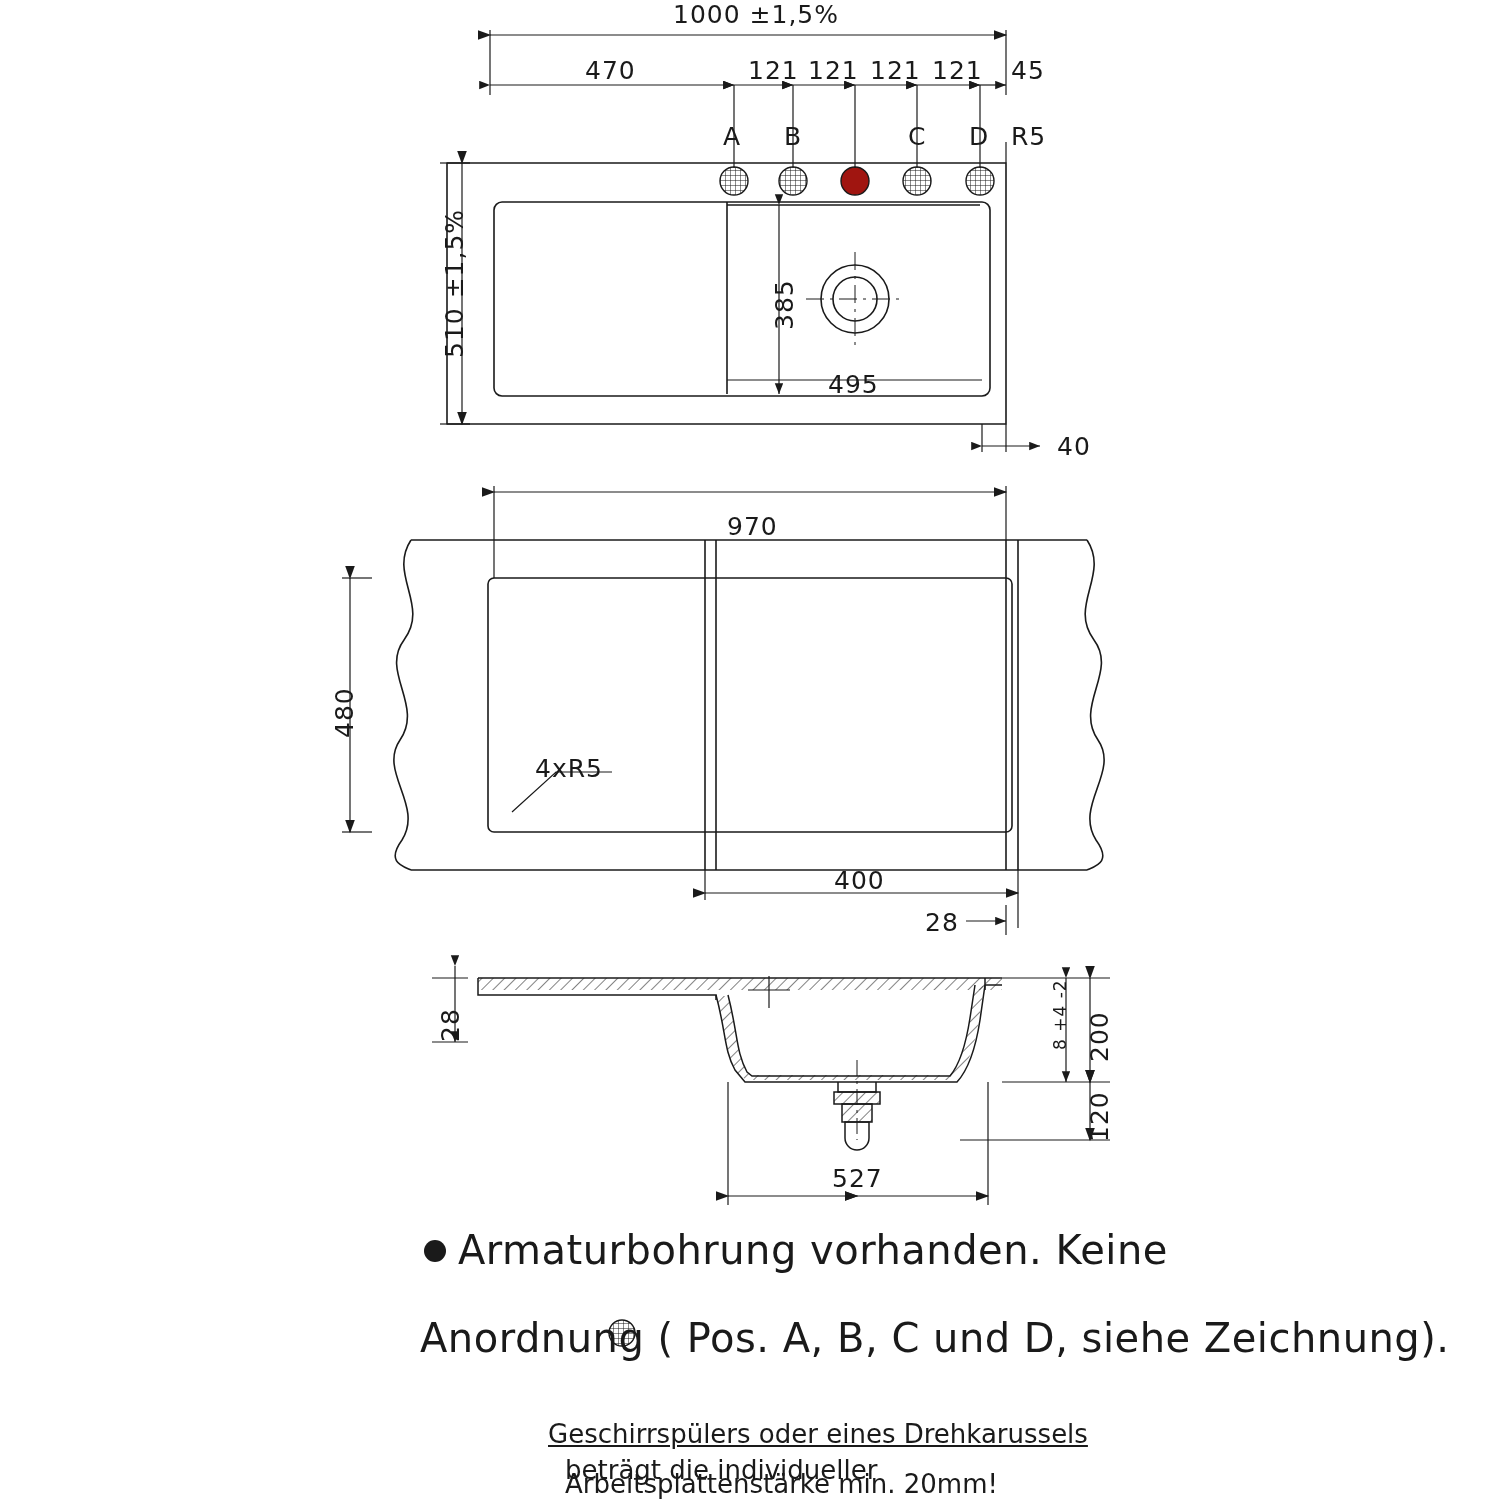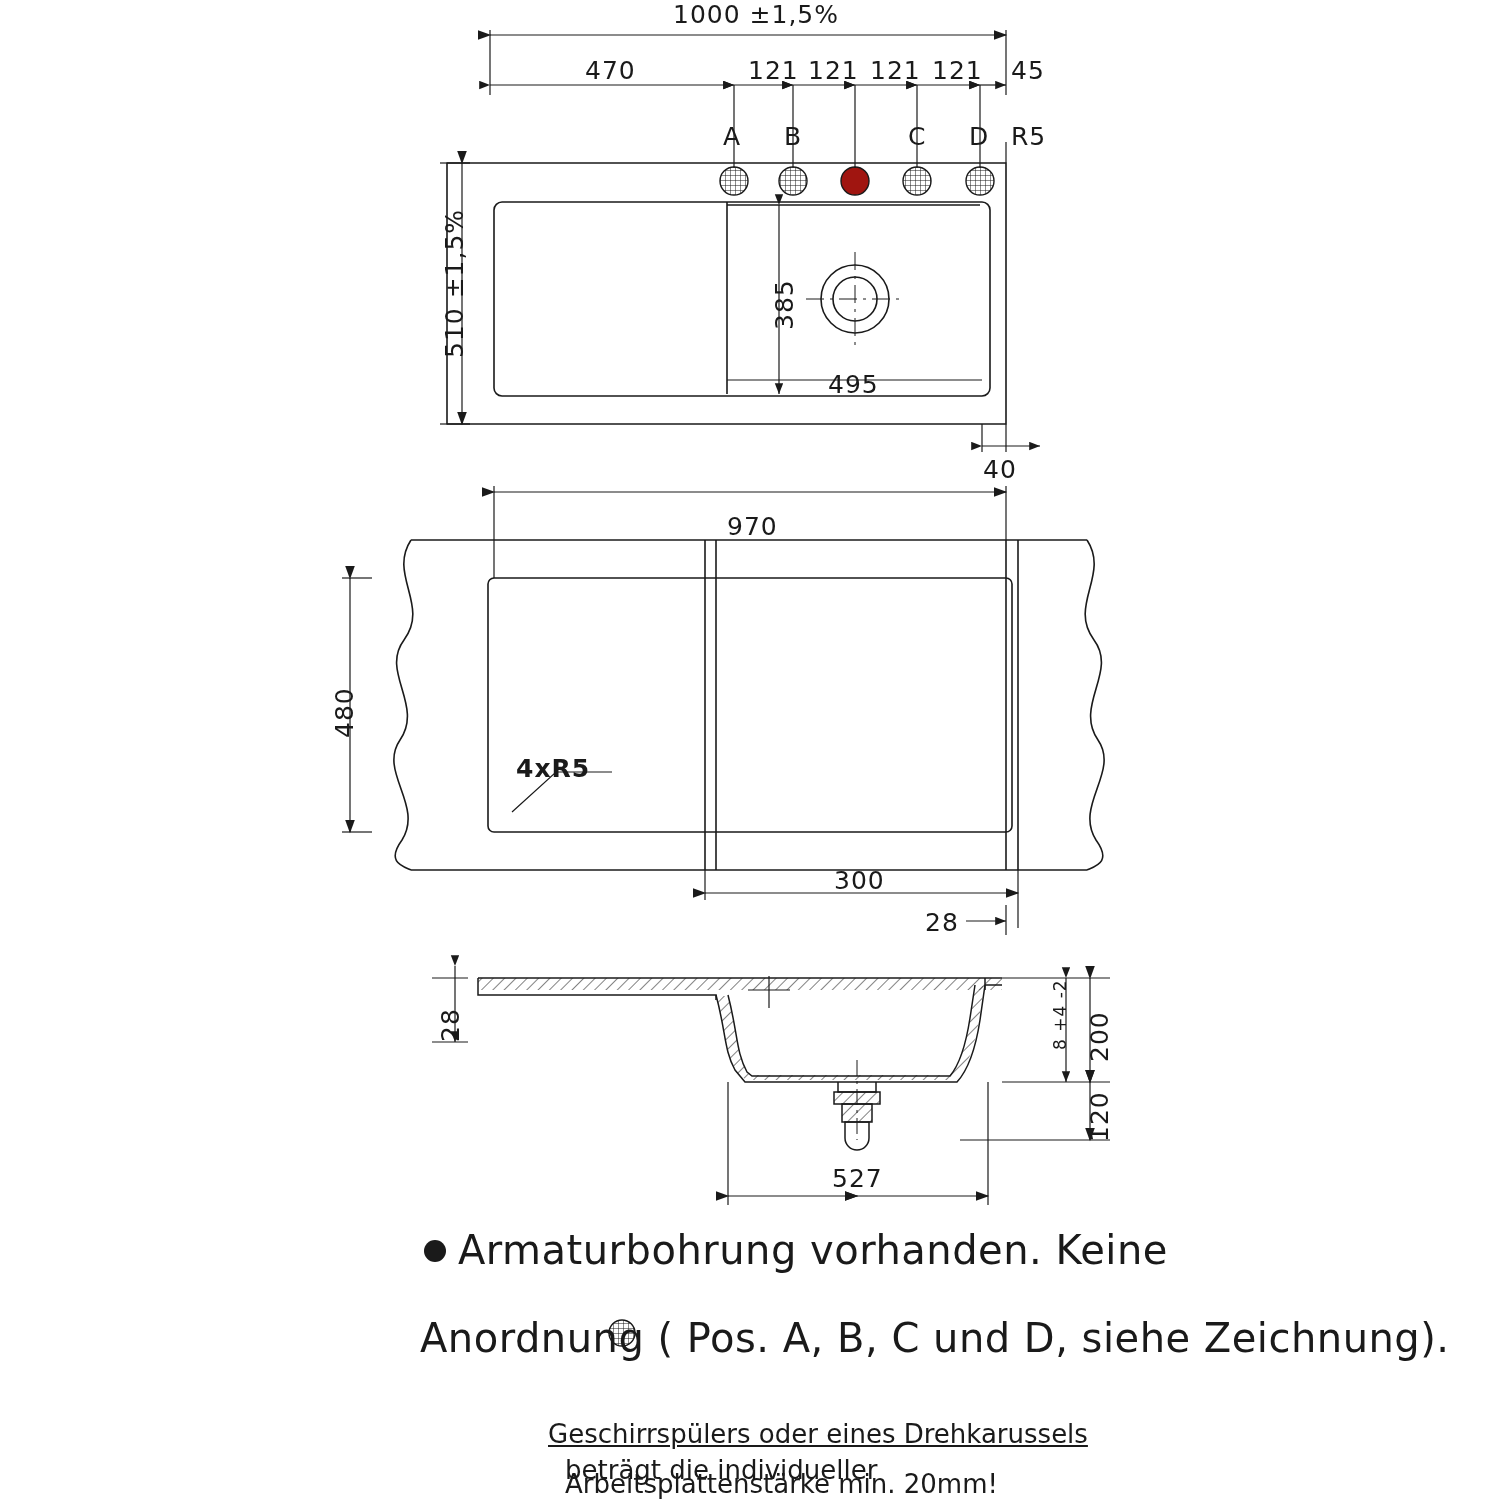--- a/index.html
+++ b/index.html
@@ -214,26 +214,26 @@
 
   <div class="dimtext" style="left:723px;top:122px;">A</div>
   <div class="dimtext" style="left:784px;top:122px;">B</div>
   <div class="dimtext" style="left:908px;top:122px;">C</div>
   <div class="dimtext" style="left:969px;top:122px;">D</div>
   <div class="dimtext" style="left:1011px;top:122px;">R5</div>
 
   <div class="dimtext rot90" style="left:440px;top:358px;">510 ±1,5%</div>
   <div class="dimtext rot90" style="left:770px;top:330px;">385</div>
   <div class="dimtext" style="left:828px;top:362px;margin-top:8px;">495</div>
-  <div class="dimtext" style="left:983px;top:432px;margin-top:23px;">40</div>
+  <div class="dimtext" style="left:1057px;top:432px;">40</div>
 
   <div class="dimtext" style="left:727px;top:480px;margin-top:32px;">970</div>
   <div class="dimtext rot90" style="left:330px;top:738px;">480</div>
-  <div class="dimtext" style="left:516px;top:754px;font-weight:bold;">4xR5</div>
-  <div class="dimtext" style="left:834px;top:866px;">300</div>
+  <div class="dimtext" style="left:535px;top:754px;">4xR5</div>
+  <div class="dimtext" style="left:834px;top:866px;">400</div>
   <div class="dimtext" style="left:925px;top:908px;">28</div>
 
   <div class="dimtext rot90" style="left:436px;top:1042px;">28</div>
   <div class="dimtext tiny rot90" style="left:1050px;top:1050px;">8 +4 -2</div>
   <div class="dimtext rot90" style="left:1085px;top:1062px;">200</div>
   <div class="dimtext rot90" style="left:1085px;top:1142px;">120</div>
   <div class="dimtext" style="left:832px;top:1164px;">527</div>
 
   <div class="bullet-dot" style="left:424px;top:1240px;"></div>
   <div class="note" style="left:458px;top:1228px;">Armaturbohrung vorhanden. Keine</div>

